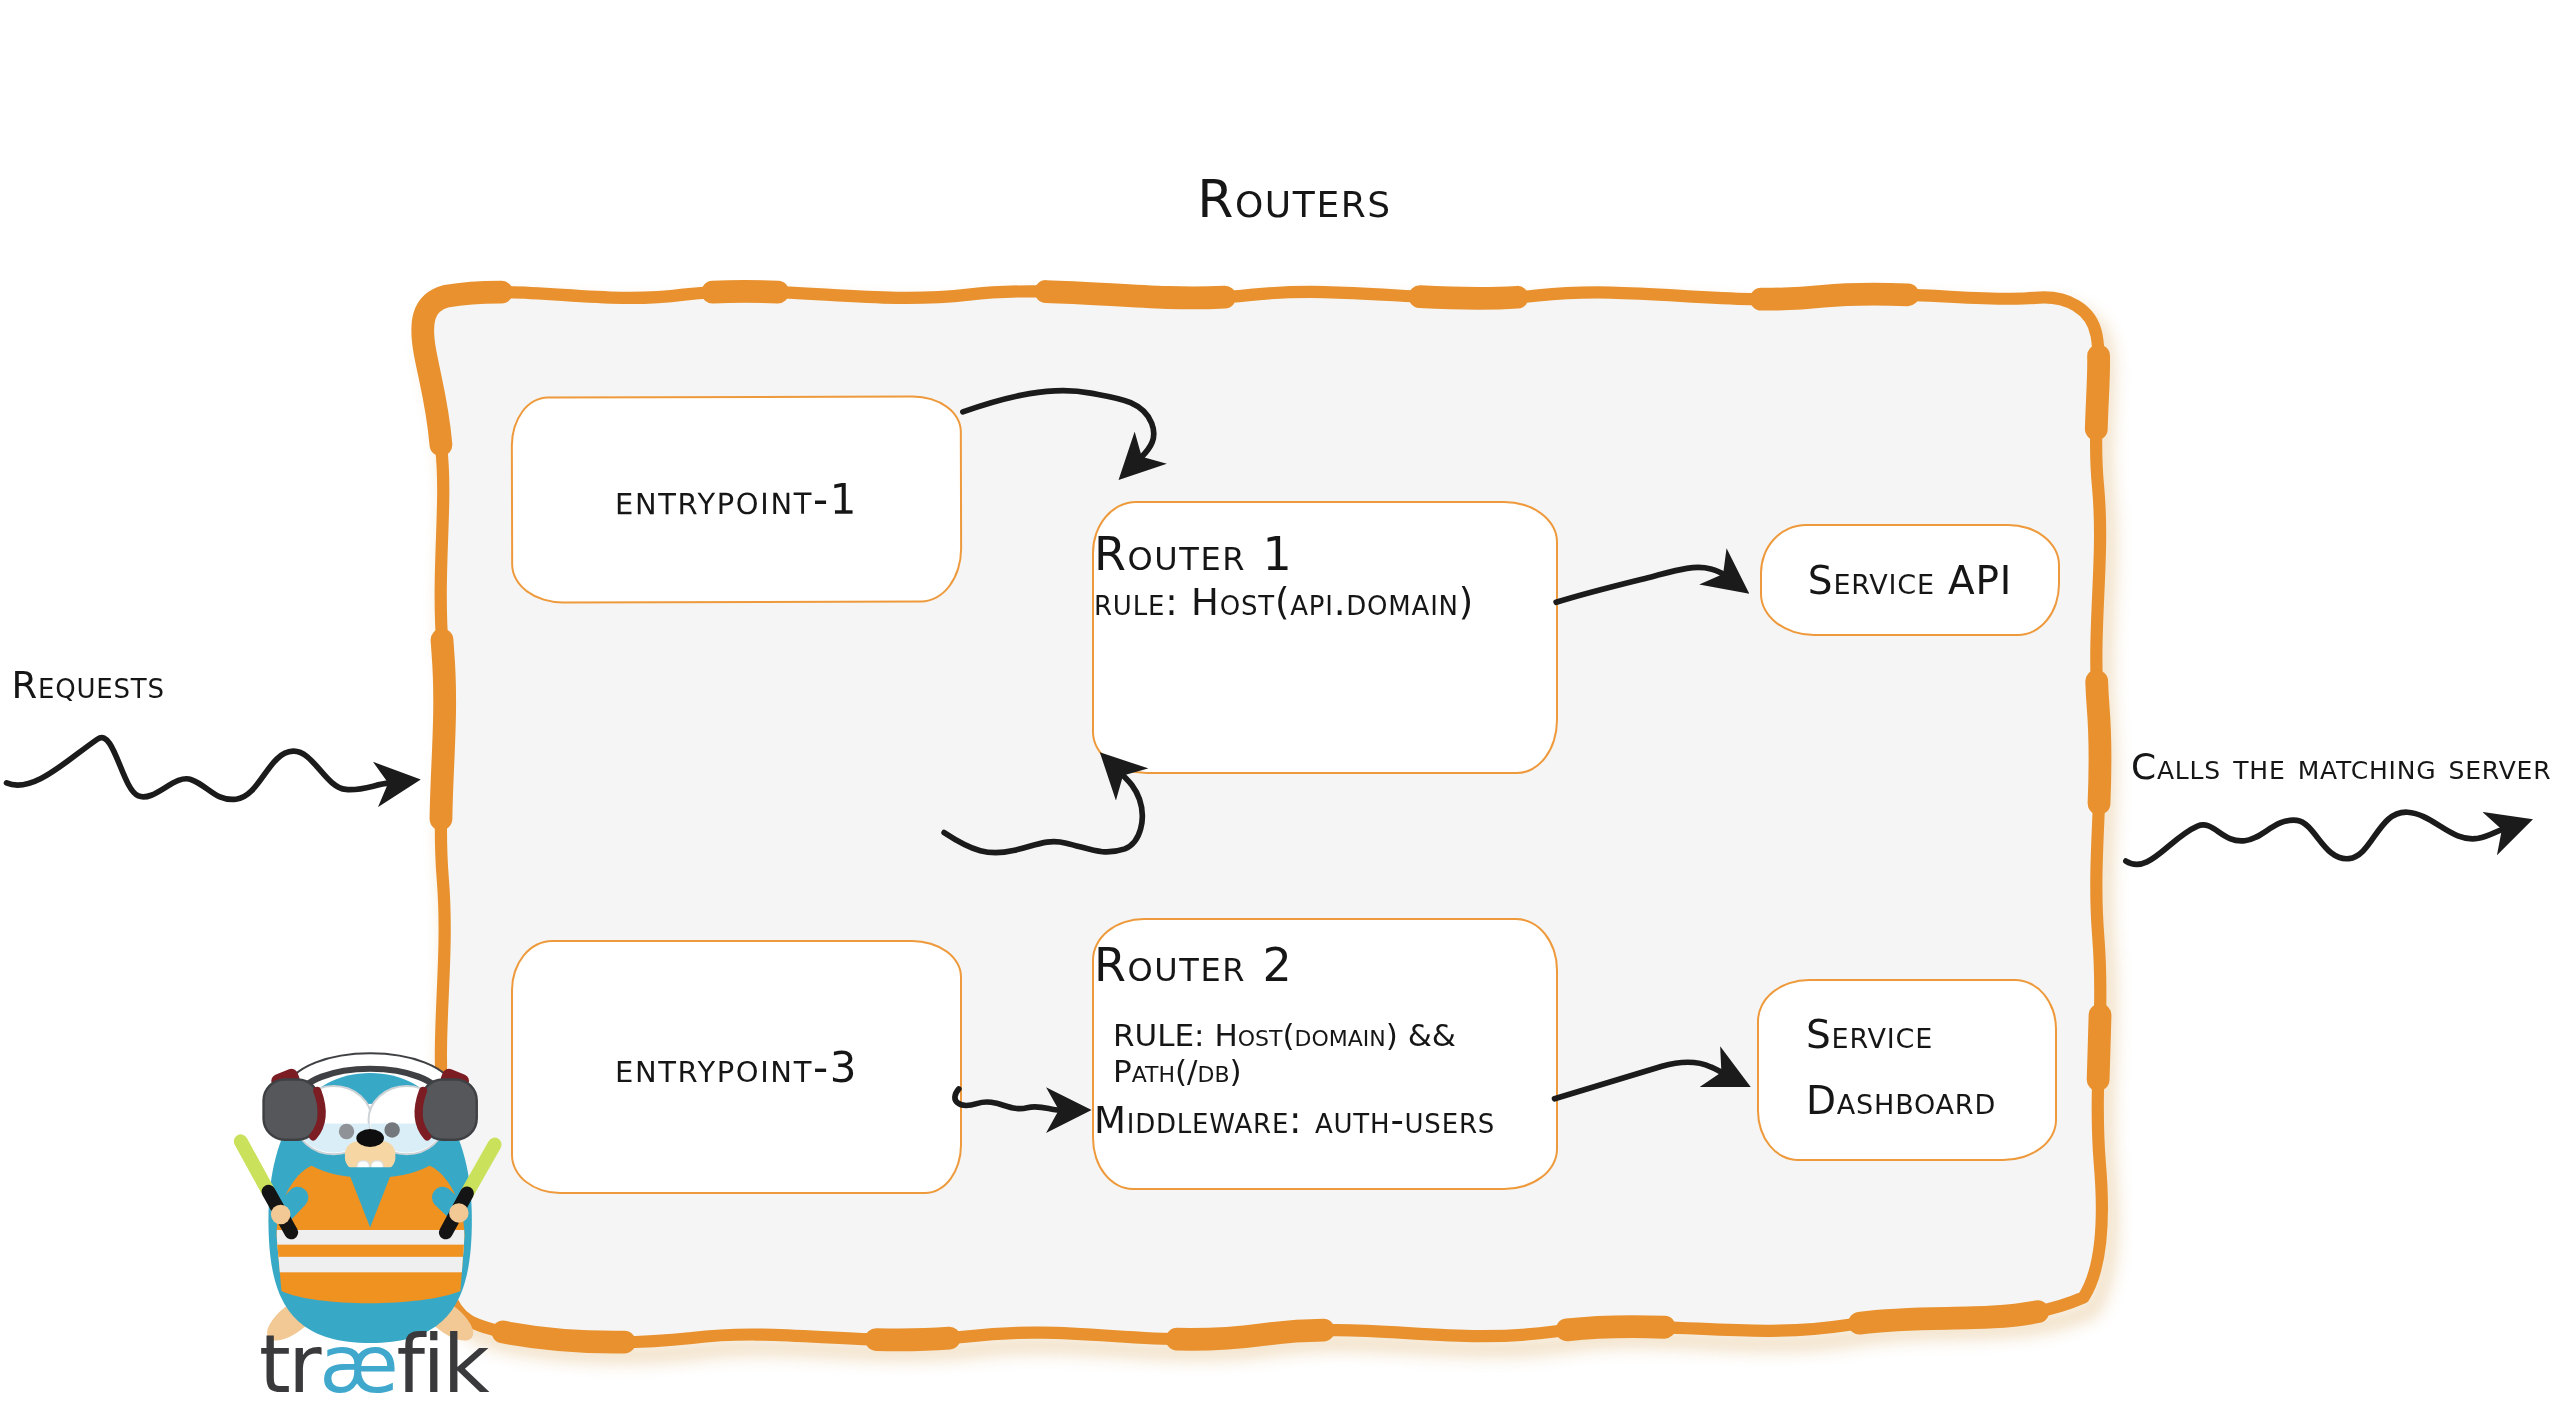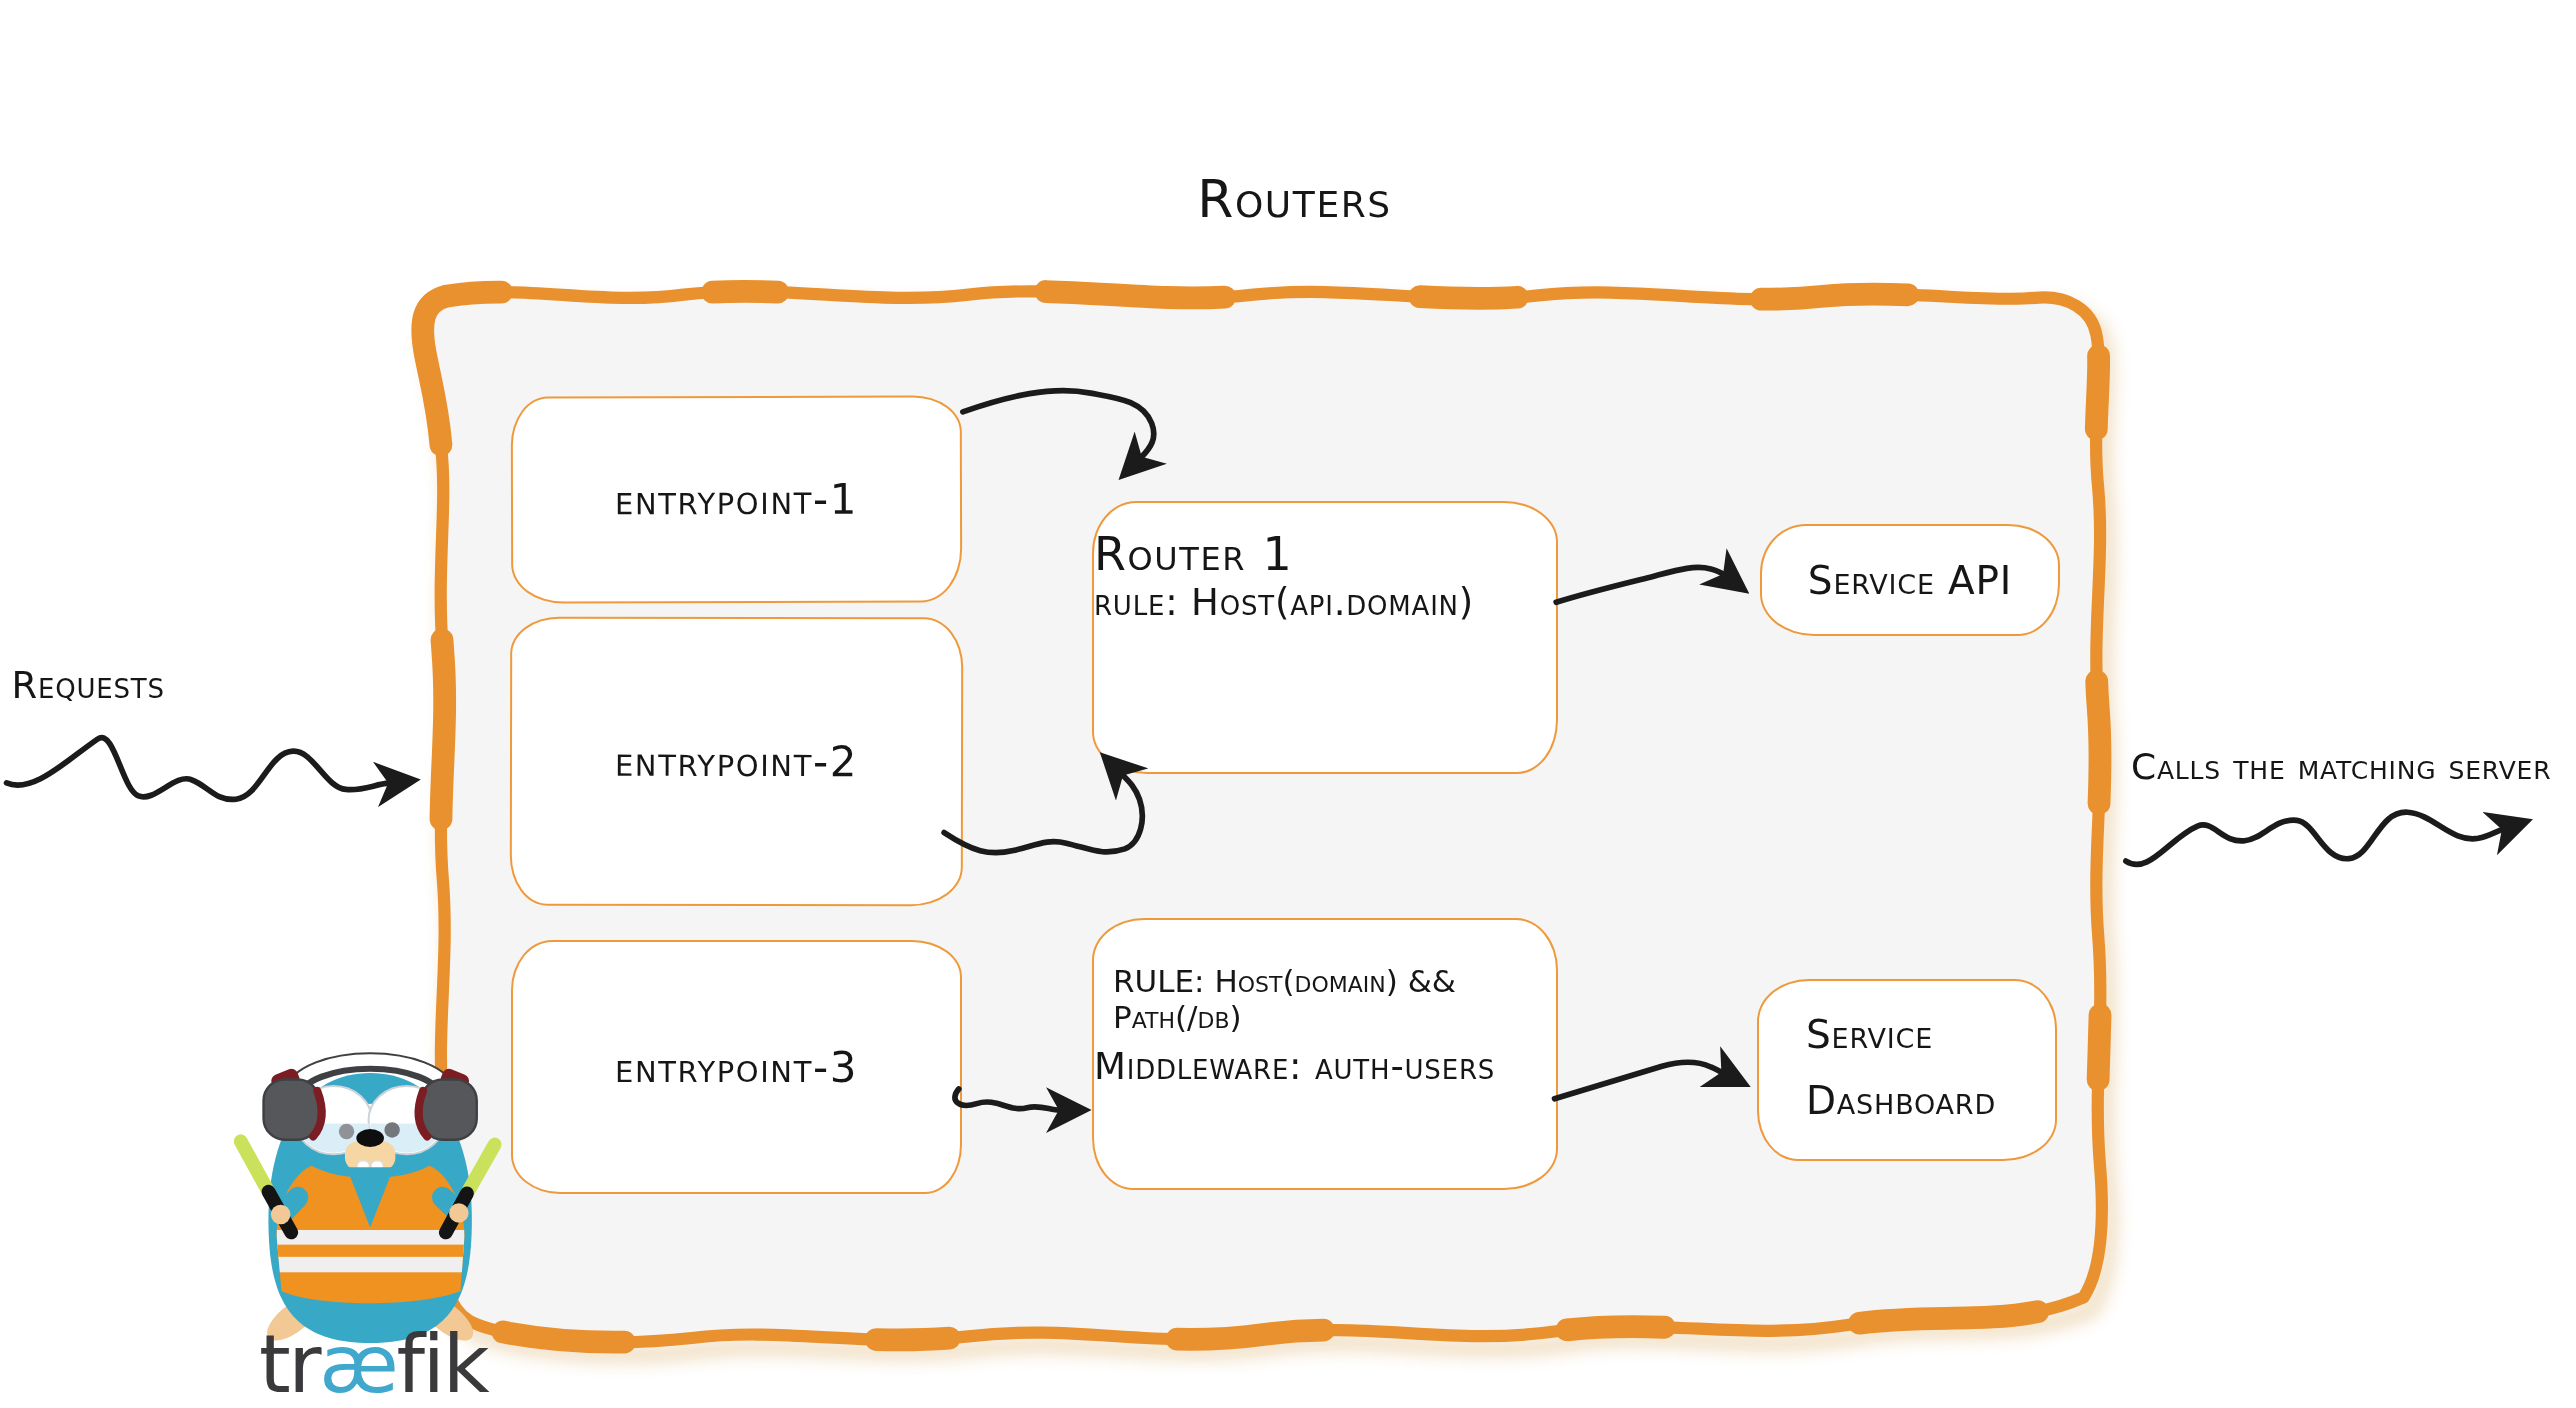--- a/index.html
+++ b/index.html
@@ -80,32 +80,30 @@
     </g>
   </svg>
 
   <div class="hand diagram-title">Routers</div>
   <div class="hand side-label requests-label">Requests</div>
   <div class="hand side-label calls-label">Calls the matching server</div>
 
   <div class="box ep ep1 hand">
     <span>entrypoint-1</span>
   </div>
-  <div class="box ep ep2 hand">
-    <span>entrypoint-2</span>
-  </div>
   <div class="box ep ep3 hand">
     <span>entrypoint-3</span>
   </div>
 
   <div class="box router r1 hand">
     <div class="router-title">Router 1</div>
     <div class="router-rule">rule: Host(api.domain)</div>
   </div>
   <div class="box router r2 hand">
+    <div class="router-title">Router 2</div>
     <div class="router-rule">RULE: Host(domain) &amp;&amp; Path(/db)</div>
     <div class="router-mw">Middleware: auth-users</div>
   </div>
 
   <div class="box svc s2 hand">
     <div>Service</div>
     <div>Dashboard</div>
   </div>
   <div class="box svc s1 hand">
     <span>Service API</span>

